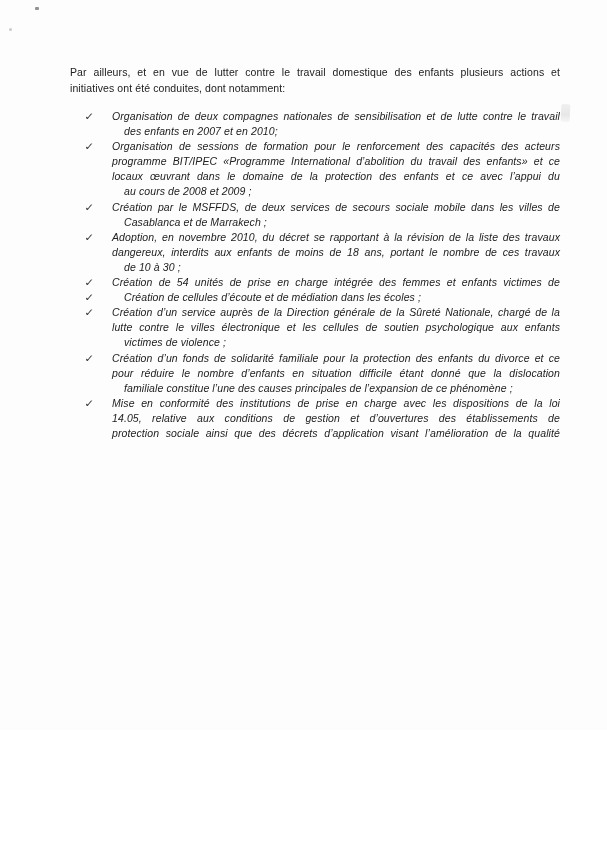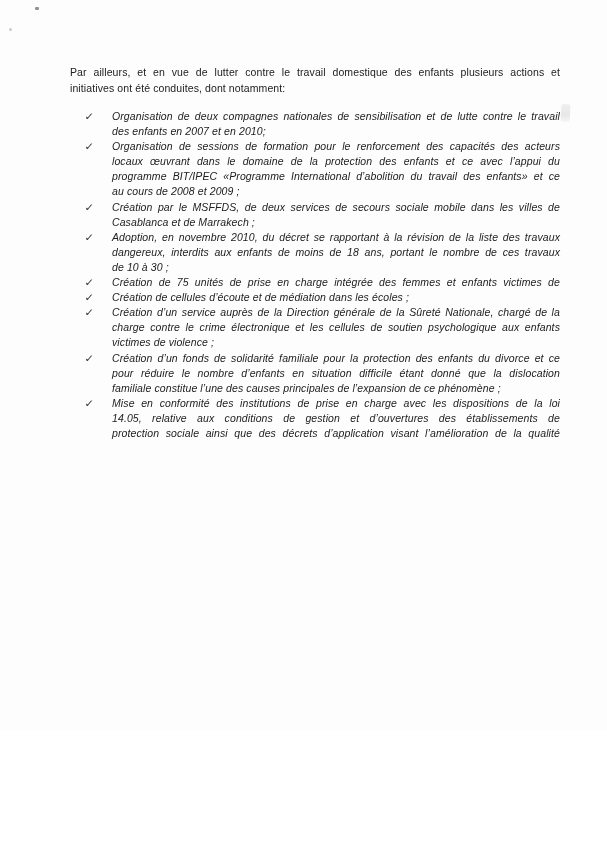--- a/index.html
+++ b/index.html
@@ -46,21 +46,21 @@
   .intro .jline.last { text-align-last:left; }
 
   .bullets { margin-top:13px; }
   .bullet { position:relative; padding-left:42px; }
   .check {
     position:absolute; left:15px; top:1px;
     font-size:10.5px; color:var(--checkmark);
     transform:scaleX(1.15);
   }
   .bline { line-height:15.1px; text-align:justify; text-align-last:justify;font-style:italic; }
-  .bline.last { text-align-last:left; }
+  .bline.last { text-align-last:left;margin-left:12px; }
 
   .page-box {
     position:absolute; left:559px; top:810px;
     width:32px; height:32px;
     background:#ffffff;
     border:1px solid var(--page_box_border);
     border-radius:2px;
   }
   .pnum {
     position:absolute; left:0; right:0; top:10px;
@@ -89,47 +89,47 @@
       </div>
     <div class="bullets">
         <div class="bullet">
           <span class="check">✓</span>
           <div class="bline">Organisation de deux compagnes nationales de sensibilisation et de lutte contre le travail</div>
           <div class="bline last">des enfants en 2007 et en 2010;</div>
         </div>
         <div class="bullet">
           <span class="check">✓</span>
           <div class="bline">Organisation de sessions de formation pour le renforcement des capacités des acteurs</div>
+          <div class="bline">programme BIT/IPEC «Programme International d’abolition du travail des enfants» et ce</div>
           <div class="bline">locaux œuvrant dans le domaine de la protection des enfants et ce avec l’appui du</div>
-          <div class="bline">programme BIT/IPEC «Programme International d’abolition du travail des enfants» et ce</div>
           <div class="bline last">au cours de 2008 et 2009 ;</div>
         </div>
         <div class="bullet">
           <span class="check">✓</span>
           <div class="bline">Création par le MSFFDS, de deux services de secours sociale mobile dans les villes de</div>
           <div class="bline last">Casablanca et de Marrakech ;</div>
         </div>
         <div class="bullet">
           <span class="check">✓</span>
           <div class="bline">Adoption, en novembre 2010, du décret se rapportant à la révision de la liste des travaux</div>
           <div class="bline">dangereux, interdits aux enfants de moins de 18 ans, portant le nombre de ces travaux</div>
           <div class="bline last">de 10 à 30 ;</div>
         </div>
         <div class="bullet">
           <span class="check">✓</span>
-          <div class="bline">Création de 75 unités de prise en charge intégrée des femmes et enfants victimes de</div>
+          <div class="bline">Création de 54 unités de prise en charge intégrée des femmes et enfants victimes de</div>
         </div>
         <div class="bullet">
           <span class="check">✓</span>
           <div class="bline last">Création de cellules d’écoute et de médiation dans les écoles ;</div>
         </div>
         <div class="bullet">
           <span class="check">✓</span>
           <div class="bline">Création d’un service auprès de la Direction générale de la Sûreté Nationale, chargé de la</div>
-          <div class="bline">charge contre le crime électronique et les cellules de soutien psychologique aux enfants</div>
+          <div class="bline">lutte contre le villes électronique et les cellules de soutien psychologique aux enfants</div>
           <div class="bline last">victimes de violence ;</div>
         </div>
         <div class="bullet">
           <span class="check">✓</span>
           <div class="bline">Création d’un fonds de solidarité familiale pour la protection des enfants du divorce et ce</div>
           <div class="bline">pour réduire le nombre d’enfants en situation difficile étant donné que la dislocation</div>
           <div class="bline last">familiale constitue l’une des causes principales de l’expansion de ce phénomène ;</div>
         </div>
         <div class="bullet">
           <span class="check">✓</span>

